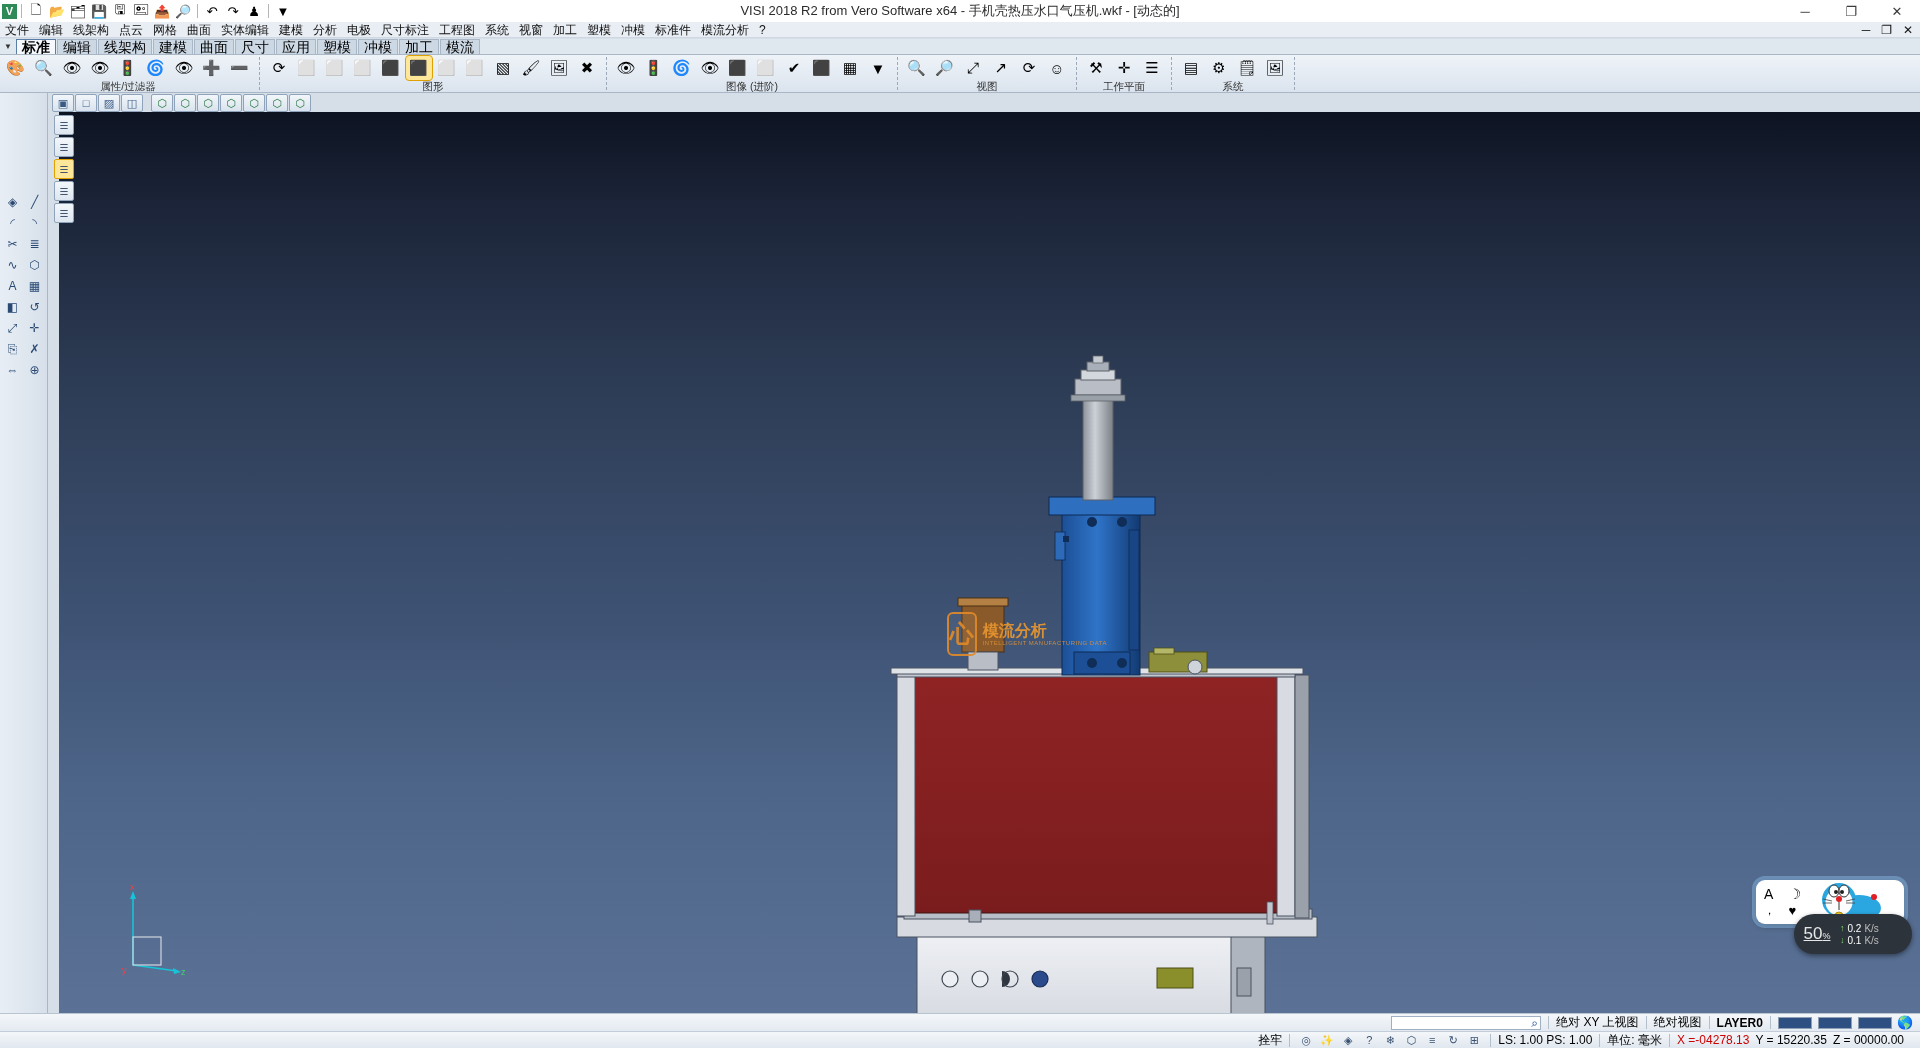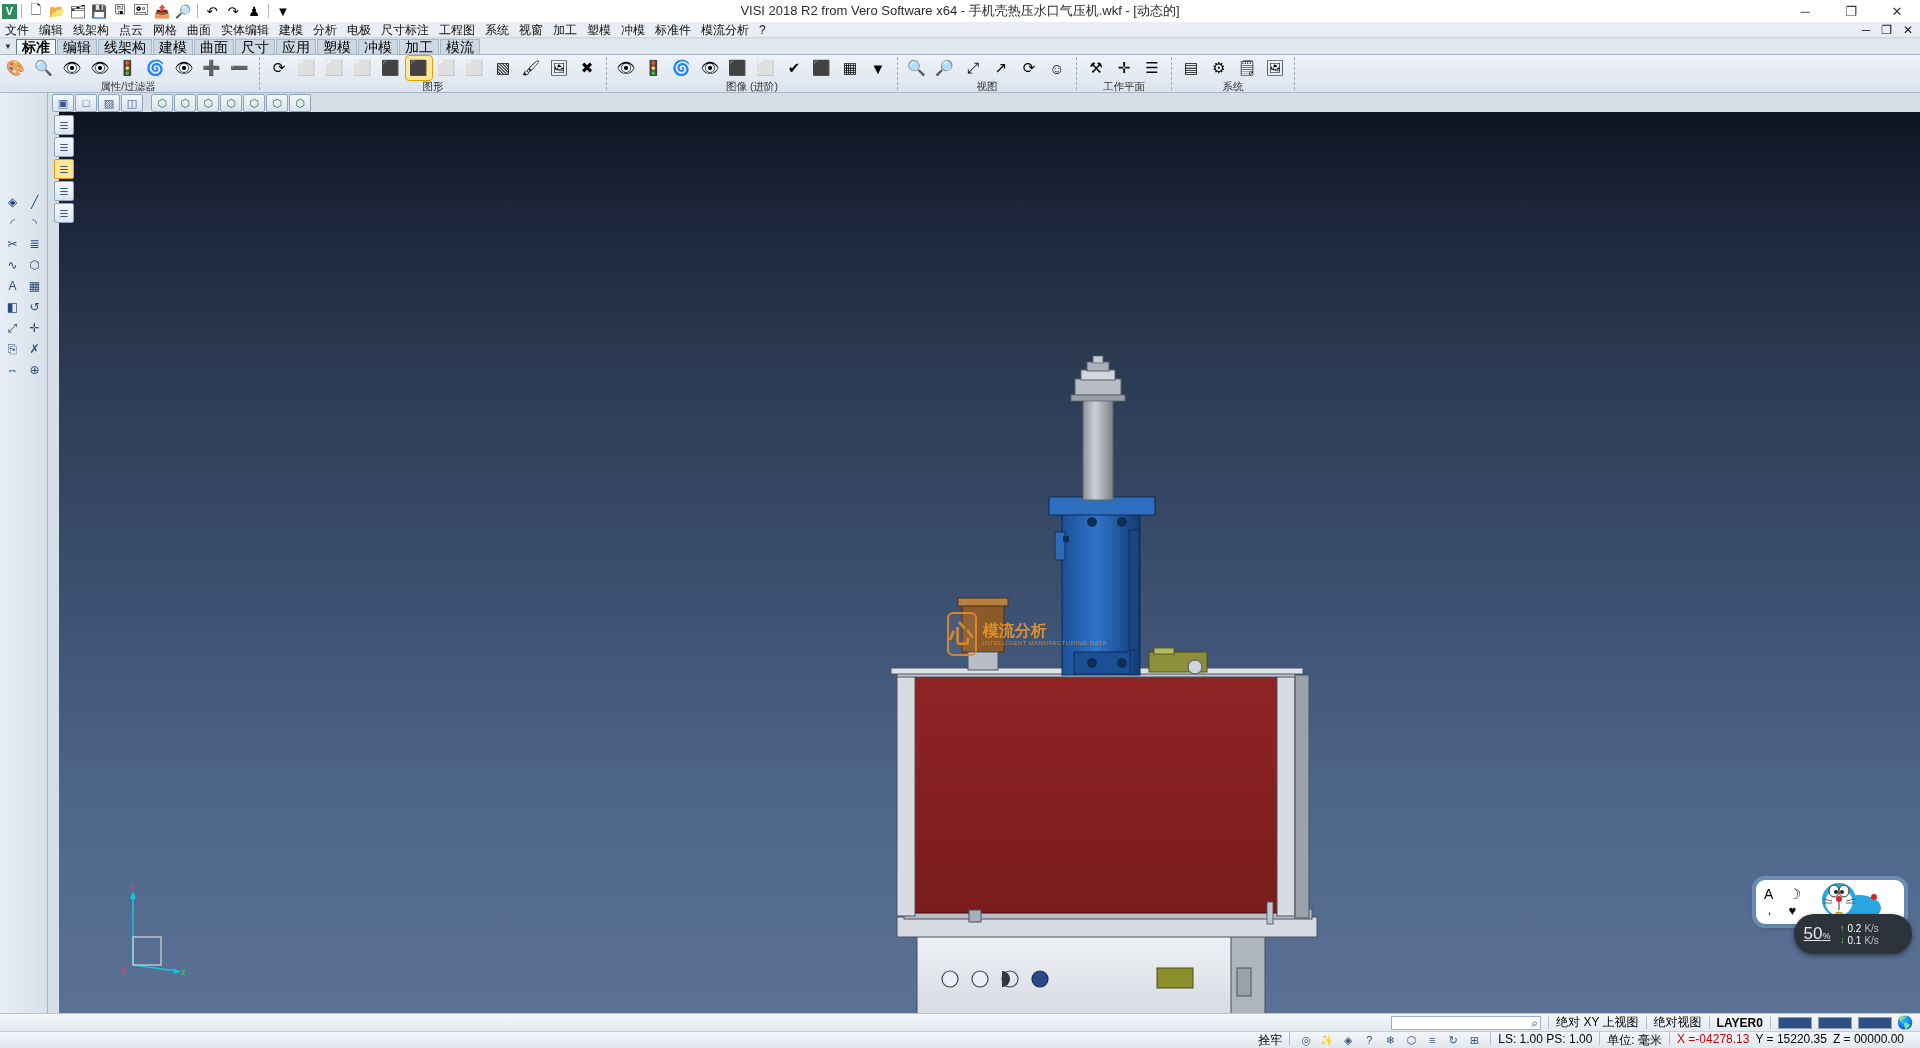--- a/index.html
+++ b/index.html
@@ -140,21 +140,21 @@
 
   
   .statusTop {
     position:absolute; left:0; bottom:17px; width:1920px; height:18px;
     background:linear-gradient(#f4f7fa,#e4eaf1); border-top:1px solid #b9c4d1;
     display:flex; align-items:center; font-size:12px;
   }
   .statusBot {
     position:absolute; left:0; bottom:0; width:1920px; height:17px;
     background:linear-gradient(#f4f7fa,#e0e7ef); border-top:1px solid #c3ccd8;
-    display:flex; font-size:12px;
+    display:flex; align-items:center; font-size:12px;
   }
   .ssep { width:1px; height:13px; background:#b4bfcc; margin:0 7px; }
   .sfield { white-space:nowrap; }
   .searchbox {
     width:150px; height:14px; background:#fff; border:1px solid #9fb0c3;
     display:flex; align-items:center; justify-content:flex-end; padding-right:2px;
   }
   .swatch { width:34px; height:12px; background:#2e4f82; border:1px solid #8fa0b5; margin-right:6px; }
   .sbtn { width:18px; height:15px; display:flex; align-items:center; justify-content:center;
           border-radius:2px; cursor:default; }

